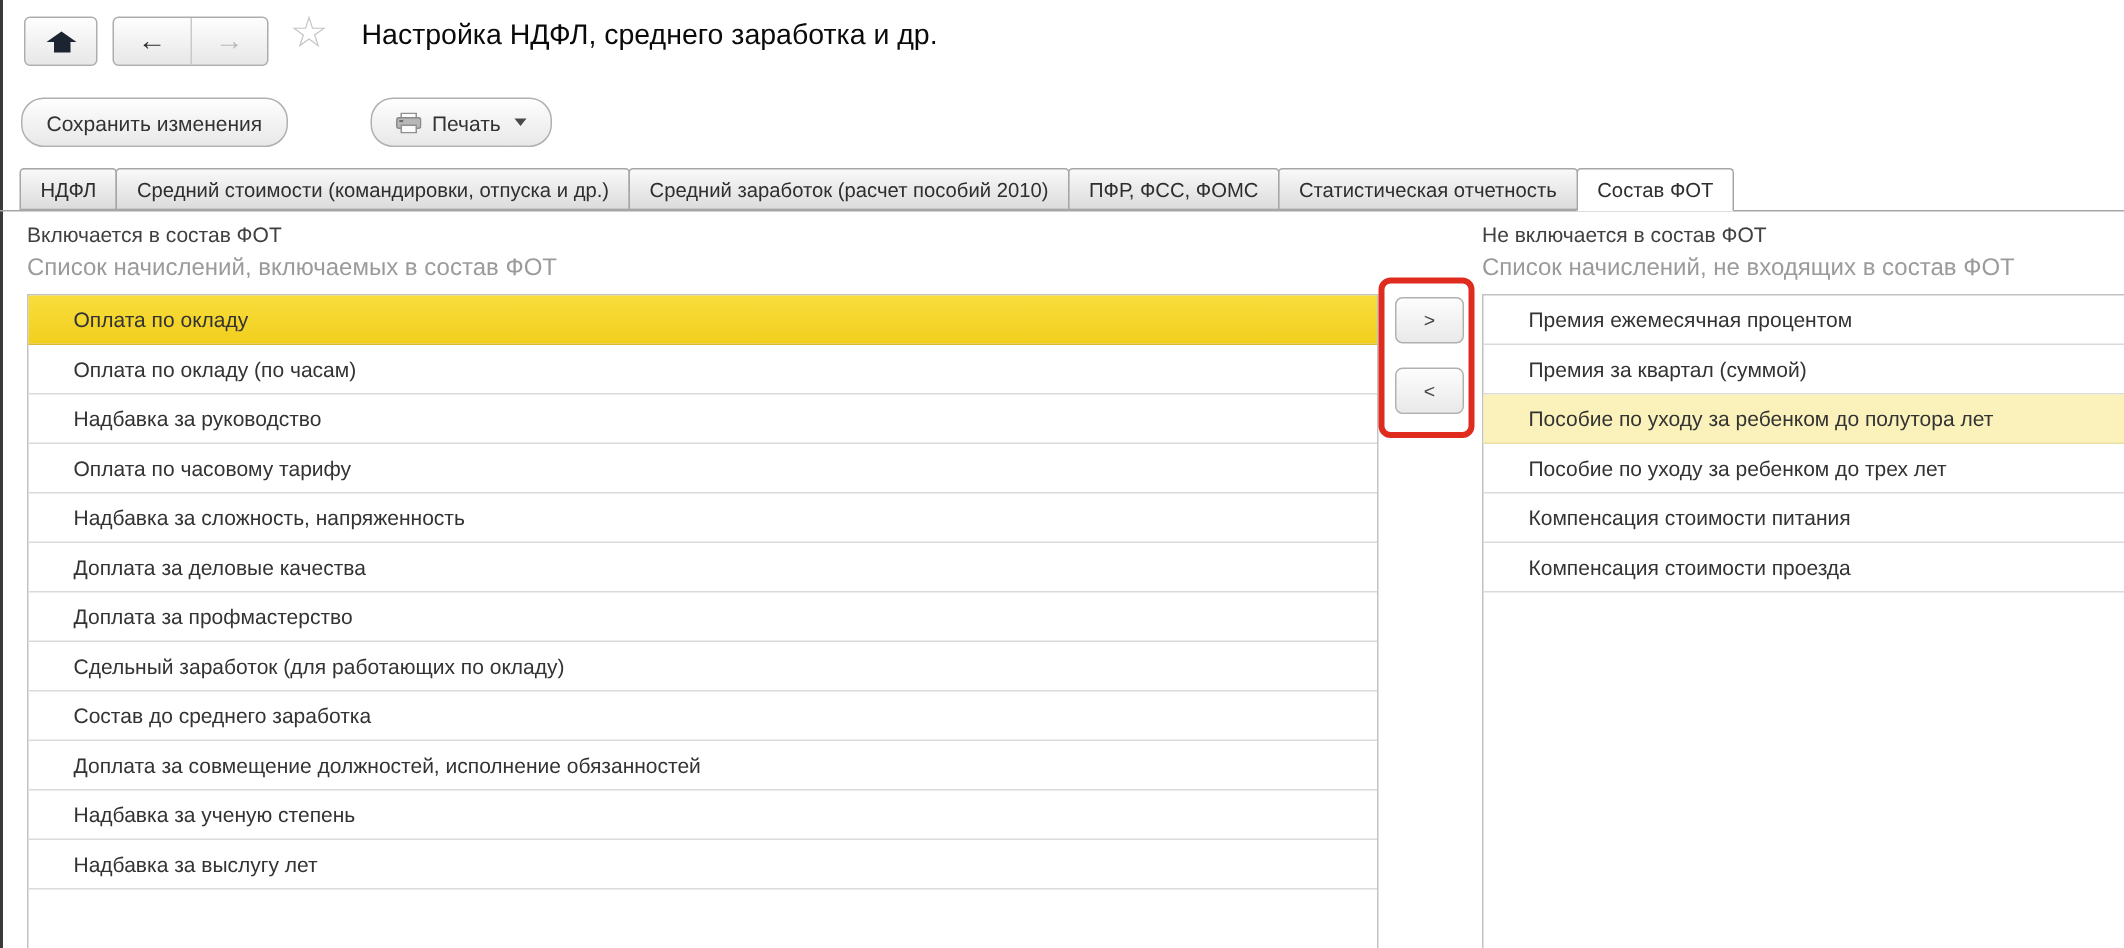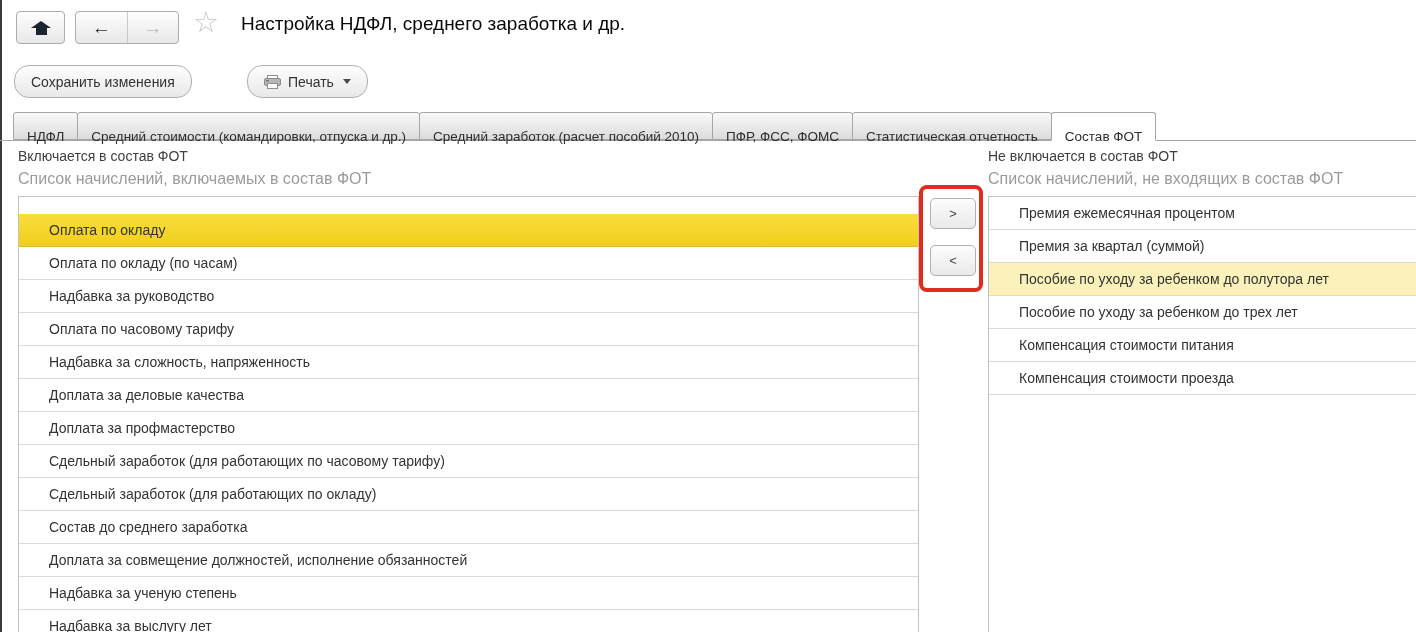--- a/index.html
+++ b/index.html
@@ -39,21 +39,21 @@
   .caret{width:0;height:0;border-left:4px solid transparent;border-right:4px solid transparent;
     border-top:5px solid #4a4a4a;margin-left:2px;}
 
   
   .tab-strip{
     position:absolute;left:0;top:112px;width:1416px;height:29px;
     display:flex;align-items:flex-end;padding-left:13px;box-sizing:border-box;
     border-bottom:1px solid #a6a6a6;
   }
   .tab{
-    height:28px;line-height:28px;padding:10px 13px;font-size:13.5px;color:#2e2e2e;
+    height:28px;line-height:28px;padding:0 13px;font-size:13.5px;color:#2e2e2e;
     background:linear-gradient(#f9f9f9,#dcdcdc);border:1px solid #a6a6a6;
     border-radius:3px 3px 0 0;box-sizing:border-box;white-space:nowrap;cursor:pointer;
   }
   .tab + .tab{margin-left:-1px;}
   .tab.active{background:#fff;border-bottom:1px solid #fff;margin-bottom:-1px;height:29px;z-index:2;position:relative;}
 
   
   .panel-title{position:absolute;top:148px;font-size:14px;color:#404040;}
   .panel-sub{position:absolute;top:170px;font-size:16px;color:#9b9b9b;}
   .lp-title{left:18px;} .lp-sub{left:18px;}
@@ -61,21 +61,21 @@
 
   .list{
     position:absolute;top:196px;background:#fff;border:1px solid #c2c2c2;box-sizing:border-box;
   }
   .left-list{left:18px;width:901px;height:437px;}
   .right-list{left:988px;width:430px;height:437px;border-right:none;}
   .row{
     height:33px;line-height:32px;padding-left:30px;font-size:14px;color:#333;
     border-bottom:1px solid #dadada;box-sizing:border-box;white-space:nowrap;overflow:hidden;cursor:pointer;
   }
-  .row.sel-active{background:linear-gradient(#f8dd3c,#f2cf1e);border-bottom-color:#dcb92a;margin-top:17px;}
+  .row.sel-active{background:linear-gradient(#f8dd3c,#f2cf1e);border-bottom-color:#dcb92a;}
   .row.sel-inactive{background:#fbf2bb;border-bottom-color:#e8dfa2;}
 
   
   .xfer-btn{
     position:absolute;left:930px;width:46px;height:31px;display:flex;align-items:center;justify-content:center;
     background:linear-gradient(#fdfdfd,#e9e9e9);border:1px solid #b0b0b0;border-radius:5px;
     box-sizing:border-box;font-size:13px;color:#444;cursor:pointer;
   }
   .xfer-right{top:198px;}
   .xfer-left{top:245px;}
@@ -129,21 +129,20 @@
 <div class="panel-title lp-title">Включается в состав ФОТ</div>
 <div class="panel-sub lp-sub">Список начислений, включаемых в состав ФОТ</div>
 <div class="list left-list" id="left-list">
     <div class="row sel-active">Оплата по окладу</div>
     <div class="row">Оплата по окладу (по часам)</div>
     <div class="row">Надбавка за руководство</div>
     <div class="row">Оплата по часовому тарифу</div>
     <div class="row">Надбавка за сложность, напряженность</div>
     <div class="row">Доплата за деловые качества</div>
     <div class="row">Доплата за профмастерство</div>
-    <div class="row">Сдельный заработок (для работающих по часовому тарифу)</div>
     <div class="row">Сдельный заработок (для работающих по окладу)</div>
     <div class="row">Состав до среднего заработка</div>
     <div class="row">Доплата за совмещение должностей, исполнение обязанностей</div>
     <div class="row">Надбавка за ученую степень</div>
     <div class="row">Надбавка за выслугу лет</div>
   </div>
 
 <div class="panel-title rp-title">Не включается в состав ФОТ</div>
 <div class="panel-sub rp-sub">Список начислений, не входящих в состав ФОТ</div>
 <div class="list right-list" id="right-list">

